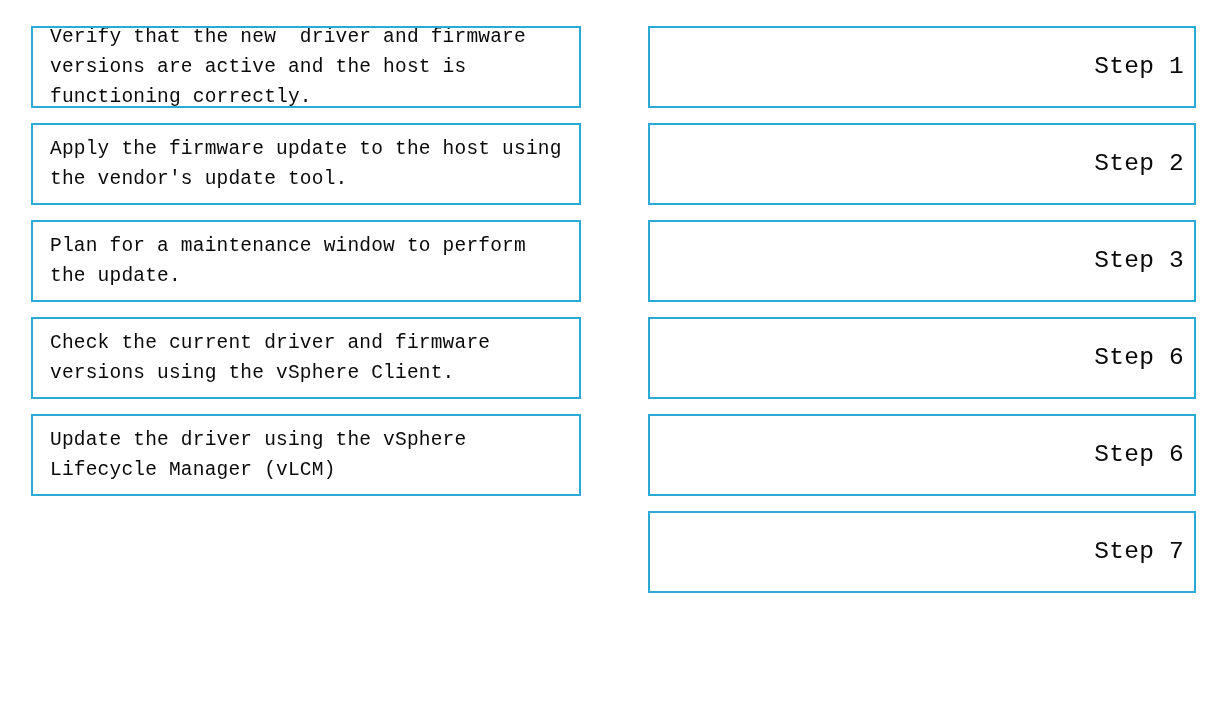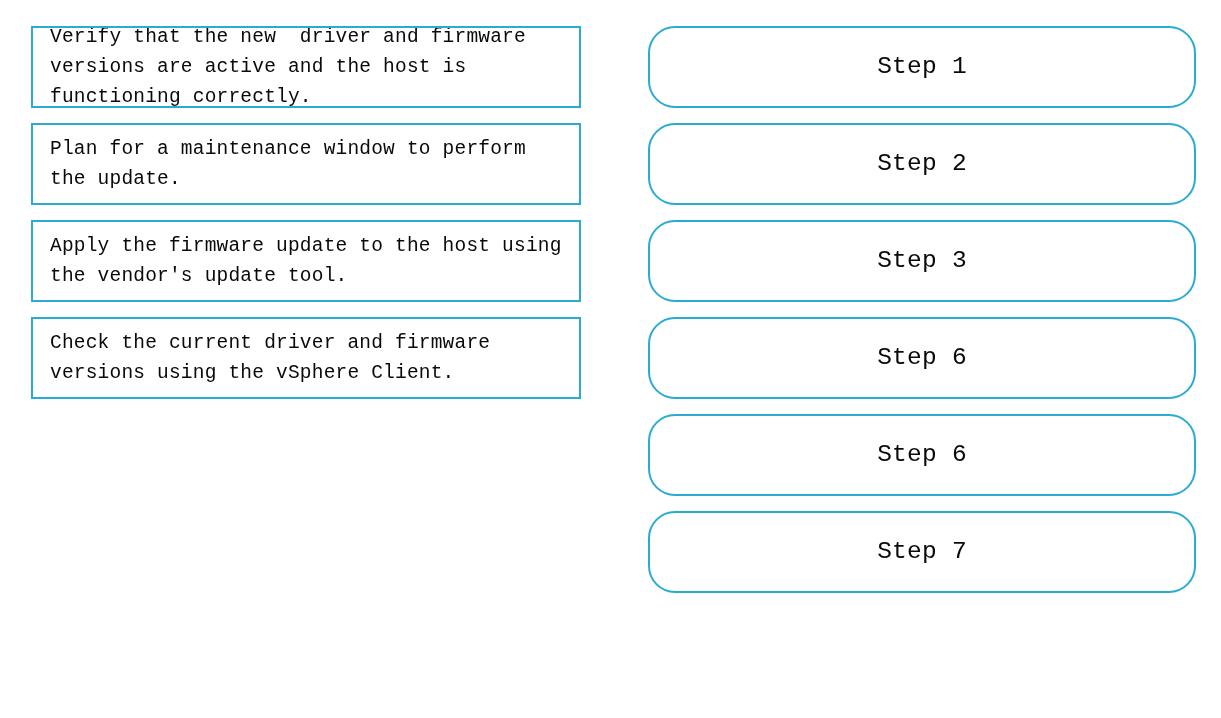--- a/index.html
+++ b/index.html
@@ -45,22 +45,21 @@
     overflow: hidden;
   }
 
   .card.statement {
     padding: 0 10px 0 17px;
     justify-content: flex-start;
   }
 
   .card.step {
     padding: 0 10px;
-    justify-content: center;
-    border-radius: 27px;
+    justify-content: flex-end;
   }
 
   .statement-text {
     font-size: 19.5px;
     line-height: 30px;
     letter-spacing: 0.01em;
     text-align: left;
     white-space: pre-wrap;
     word-break: normal;
   }
@@ -76,27 +75,30 @@
 </head>
 <body>
 
 <div id="canvas">
 
   <div id="left-column" class="column">
     <div class="card statement">
       <span class="statement-text">Verify that the new  driver and firmware versions are active and the host is functioning correctly.</span>
     </div>
     <div class="card statement">
+      <span class="statement-text">Apply the firmware update to the host using the vendor's update tool.</span>
+    </div>
+    <div class="card statement">
       <span class="statement-text">Plan for a maintenance window to perform the update.</span>
     </div>
     <div class="card statement">
-      <span class="statement-text">Apply the firmware update to the host using the vendor's update tool.</span>
+      <span class="statement-text">Check the current driver and firmware versions using the vSphere Client.</span>
     </div>
     <div class="card statement">
-      <span class="statement-text">Check the current driver and firmware versions using the vSphere Client.</span>
+      <span class="statement-text">Update the driver using the vSphere Lifecycle Manager (vLCM)</span>
     </div>
   </div>
 
   <div id="right-column" class="column">
     <div class="card step">
       <span class="step-text">Step 1</span>
     </div>
     <div class="card step">
       <span class="step-text">Step 2</span>
     </div>

